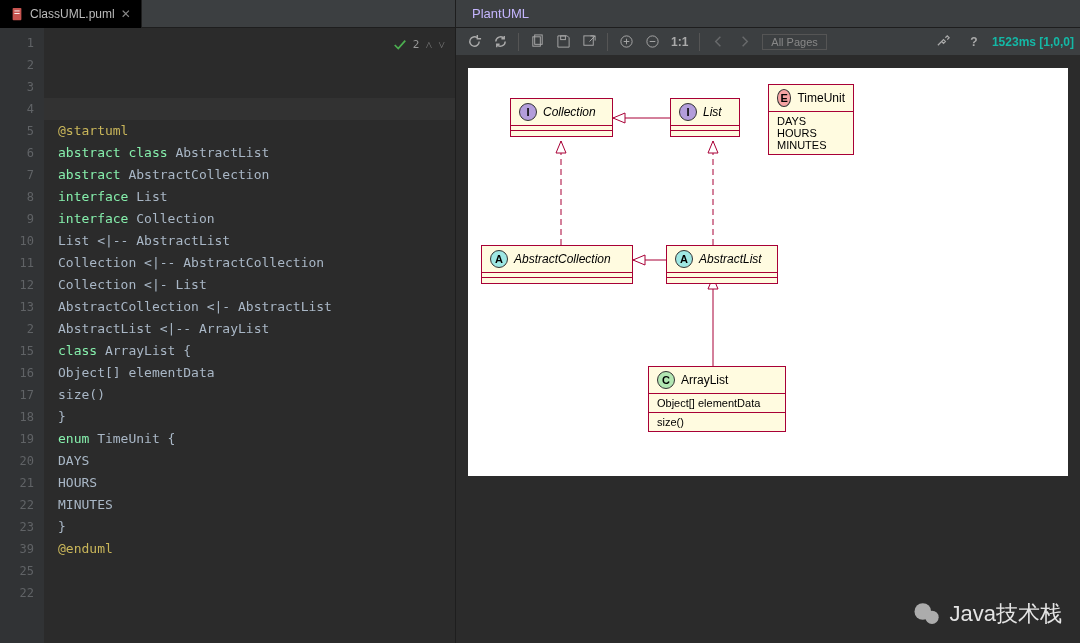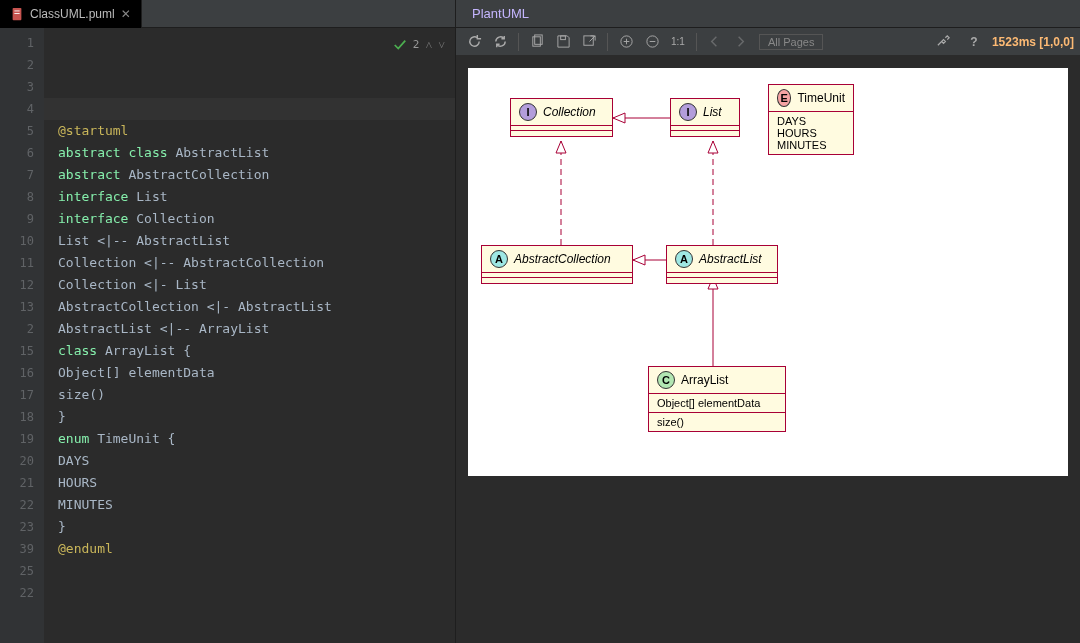--- a/index.html
+++ b/index.html
@@ -46,21 +46,21 @@
     position:absolute; right:10px; top:6px; font-size:11px; color:#999;
     display:flex; align-items:center; gap:6px;
   }
   .status-inline svg { width:14px; height:14px; }
   .status-inline .arrow { color:#777; cursor:pointer; font-size:12px; }
   .preview { flex:1; display:flex; flex-direction:column; background:#3c3f41; border-left:1px solid #1e1e1e; }
   .toolbar { height:28px; display:flex; align-items:center; padding:0 6px; gap:2px; border-bottom:1px solid #2b2b2b; }
   .tbtn { width:24px; height:24px; display:flex; align-items:center; justify-content:center; color:#aaa; border-radius:3px; }
   .tbtn svg { width:15px; height:15px; }
   .tsep { width:1px; height:18px; background:#555; margin:0 4px; }
-  .tbtn.small-text { width:auto; padding:0 5px; font-size:10px; color:#aaa; }
+  .tbtn.small-text { width:auto; padding:0 5px; font-size:12px; color:#aaa;font-weight:bold; }
   .tbtn.disabled { opacity:.4; }
   .pages-btn { font-size:11px; color:#888; border:1px solid #555; padding:1px 8px; border-radius:0; margin-left:4px; }
   .tool-right { margin-left:auto; display:flex; align-items:center; gap:6px; font-size:12px; color:#bbb; }
   .tool-right .tbtn { color:#aaa; }
   .canvas-wrap { flex:1; background:#2b2b2b; padding:12px; overflow:hidden; position:relative; }
   .canvas { background:#fff; width:100%; height:408px; position:relative; }
   .watermark { position:absolute; right:18px; bottom:14px; display:flex; align-items:center; gap:8px; color:#eee; font-size:22px; opacity:.95; }
   .watermark .wm-icon { width:30px; height:30px; fill:#ddd; opacity:.85; }
 
   
@@ -200,21 +200,21 @@
           </svg>
         </div>
       <div class="pages-btn">All Pages</div>
       <div class="tool-right">
         <div class="tbtn">
             <svg viewBox="0 0 16 16">
               <path d="M2 12 L8 6 L10 8 L8 10 L6 8 M10 4 L12 2 L14 4 L12 6" fill="none" stroke="#aaa" stroke-width="1.3"></path>
             </svg>
           </div>
         <div class="tbtn" style="font-weight:bold;">?</div>
-        <span style="font-weight:bold;color:#fdba74;">1523ms [1,0,0]</span>
+        <span style="font-weight:bold;color:#14b8a6;">1523ms [1,0,0]</span>
       </div>
     </div>
 
     <div class="canvas-wrap">
       <div class="canvas">
         <svg class="rel">
           <defs>
             <marker id="tri" markerWidth="14" markerHeight="12" refX="13" refY="6" orient="auto">
               <path d="M1 1 L13 6 L1 11 Z" fill="#fff" stroke="#a80036"></path>
             </marker>
@@ -282,15 +282,22 @@
         <div class="uml" style="left:180px; top:298px; width:138px;">
           <div class="hdr no-italic">
               <span class="badge c">C</span>
               <span>ArrayList</span>
             </div>
           <div class="sec">Object[] elementData</div>
           <div class="sec">size()</div>
         </div>
       </div>
 
+      <div class="watermark">
+        <svg class="wm-icon" viewBox="0 0 36 36">
+            <circle cx="13" cy="15" r="10" fill="#ccc"></circle>
+            <circle cx="24" cy="22" r="8" fill="#ccc"></circle>
+          </svg>
+        <span>Java技术栈</span>
+      </div>
     </div>
   </div>
 </div>
 
 </body></html>

